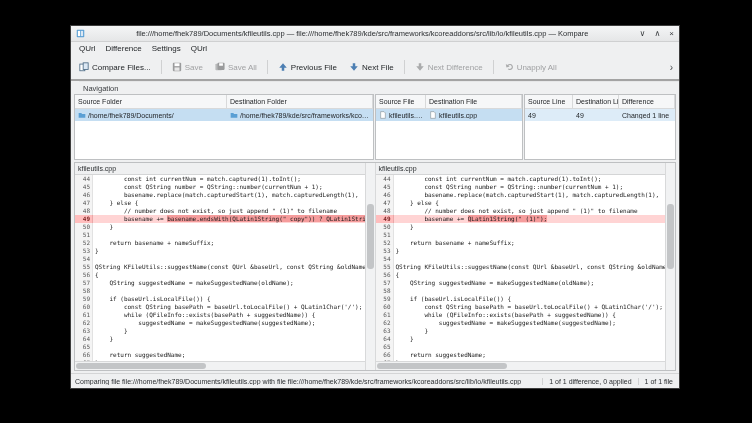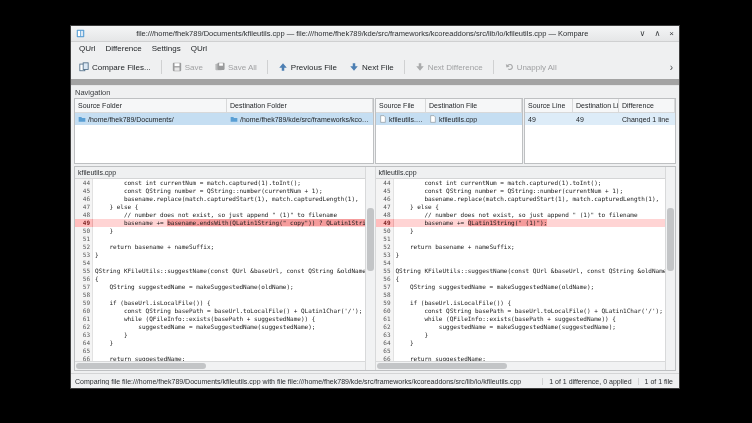--- a/index.html
+++ b/index.html
@@ -13,29 +13,29 @@
   .app-icon svg{width:9px;height:9px;display:block;}
   .titlebar-title{flex:1;text-align:center;font-size:7.5px;color:#2b2e31;white-space:nowrap;
                   overflow:hidden;text-overflow:ellipsis;}
   .win-controls{display:flex;gap:9px;font-size:8px;color:#3a3d40;}
   .win-controls span{cursor:default;}
   
   .menubar{flex:0 0 13px;display:flex;align-items:center;padding:0 3px;font-size:8px;background:#eff0f1;}
   .menu-item{padding:0 5px;}
   
   .toolbar{flex:0 0 24px;display:flex;align-items:center;padding:0 3px;gap:2px;
-           border-bottom:6px solid #a3a3a3;background:#eff0f1;}
+           border-bottom:2px solid #a3a3a3;background:#eff0f1;}
   .tbtn{display:flex;align-items:center;gap:3px;padding:3px 5px;font-size:8px;border-radius:2px;white-space:nowrap;}
   .tbtn.disabled{color:#a0a1a3;align-items:center;}
   .ticon svg{width:10px;height:10px;display:block;}
   .tsep{width:1px;height:14px;background:#d0d1d2;margin:0 3px;}
   .toverflow{margin-left:auto;font-size:10px;color:#4a4d50;padding:0 3px;}
   
   .dock-title{flex:0 0 12px;display:flex;align-items:center;padding-left:4px;font-size:7.5px;
-              color:#3a3d40;background:#eff0f1;border-top:1px solid #e6e7e8;}
+              color:#3a3d40;background:#eff0f1;border-top:1px solid #e6e7e8;margin-left:8px;}
   .nav-area{flex:0 0 66px;display:flex;margin:0 3px 2px 3px;gap:1px;}
   .nav-table{background:#fff;border:1px solid #bec0c2;box-sizing:border-box;display:flex;flex-direction:column;overflow:hidden;}
   .nav-table.folders{flex:0 0 300px;}
   .nav-table.files{flex:0 0 148px;}
   .nav-table.lines{flex:1;}
   .nav-head{display:flex;flex:0 0 13px;background:#f6f7f8;border-bottom:1px solid #d8d9da;}
   .nav-hcell{font-size:7px;padding:0 3px;display:flex;align-items:center;border-right:1px solid #d8d9da;
              box-sizing:border-box;white-space:nowrap;overflow:hidden;color:#232629;}
   .nav-row{display:flex;flex:0 0 12px;align-items:center;}
   .nav-row.selected{background:#c5def2;}

